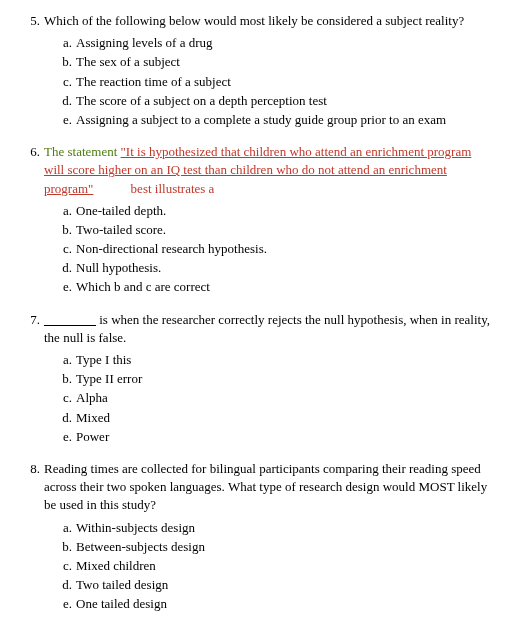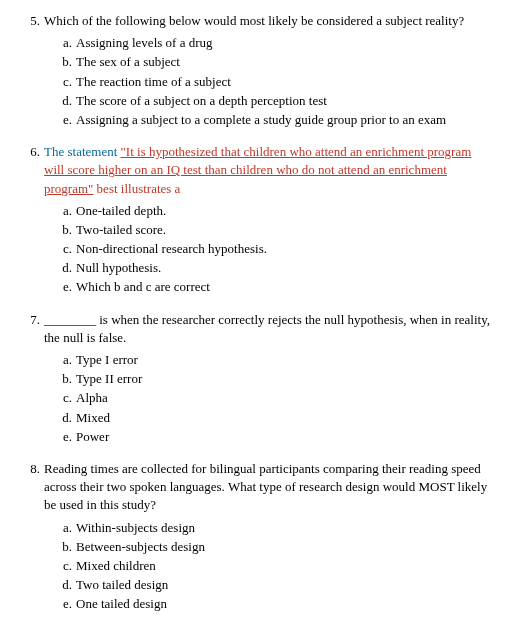--- a/index.html
+++ b/index.html
@@ -80,21 +80,21 @@
         <span class="opt-letter">e.</span>
         <span class="opt-text">Assigning a subject to a complete a study guide group prior to an exam</span>
       </div>
     </div>
   </div>
 
   <div class="question-block">
     <div class="question-text">
       <span class="q-num">6.</span>
       <span class="q-body">
-        <span style="color:#0369a1;text-align:center;">The statement </span><span style="color:#c0392b; text-decoration:underline;">"It is hypothesized that children who attend an enrichment program will score higher on an IQ test than children who do not attend an enrichment program"</span><span style="color:#c0392b;"> best illustrates a</span>
+        <span style="color:#4d7c0f;text-align:center;">The statement </span><span style="color:#c0392b; text-decoration:underline;">"It is hypothesized that children who attend an enrichment program will score higher on an IQ test than children who do not attend an enrichment program"</span><span style="color:#c0392b;margin-left:34px;"> best illustrates a</span>
       </span>
     </div>
     <div class="options">
       <div class="option">
         <span class="opt-letter">a.</span>
         <span class="opt-text">One-tailed depth.</span>
       </div>
       <div class="option">
         <span class="opt-letter">b.</span>
         <span class="opt-text">Two-tailed score.</span>
@@ -110,26 +110,26 @@
       <div class="option">
         <span class="opt-letter">e.</span>
         <span class="opt-text">Which b and c are correct</span>
       </div>
     </div>
   </div>
 
   <div class="question-block">
     <div class="question-text">
       <span class="q-num">7.</span>
-      <span class="q-body"><span style="">________</span> is when the researcher correctly rejects the null hypothesis, when in reality, the null is false.</span>
+      <span class="q-body"><span style="text-decoration:underline;">________</span> is when the researcher correctly rejects the null hypothesis, when in reality, the null is false.</span>
     </div>
     <div class="options">
       <div class="option">
         <span class="opt-letter">a.</span>
-        <span class="opt-text">Type I error</span>
+        <span class="opt-text">Type I this</span>
       </div>
       <div class="option">
         <span class="opt-letter">b.</span>
         <span class="opt-text">Type II error</span>
       </div>
       <div class="option">
         <span class="opt-letter">c.</span>
         <span class="opt-text">Alpha</span>
       </div>
       <div class="option">

